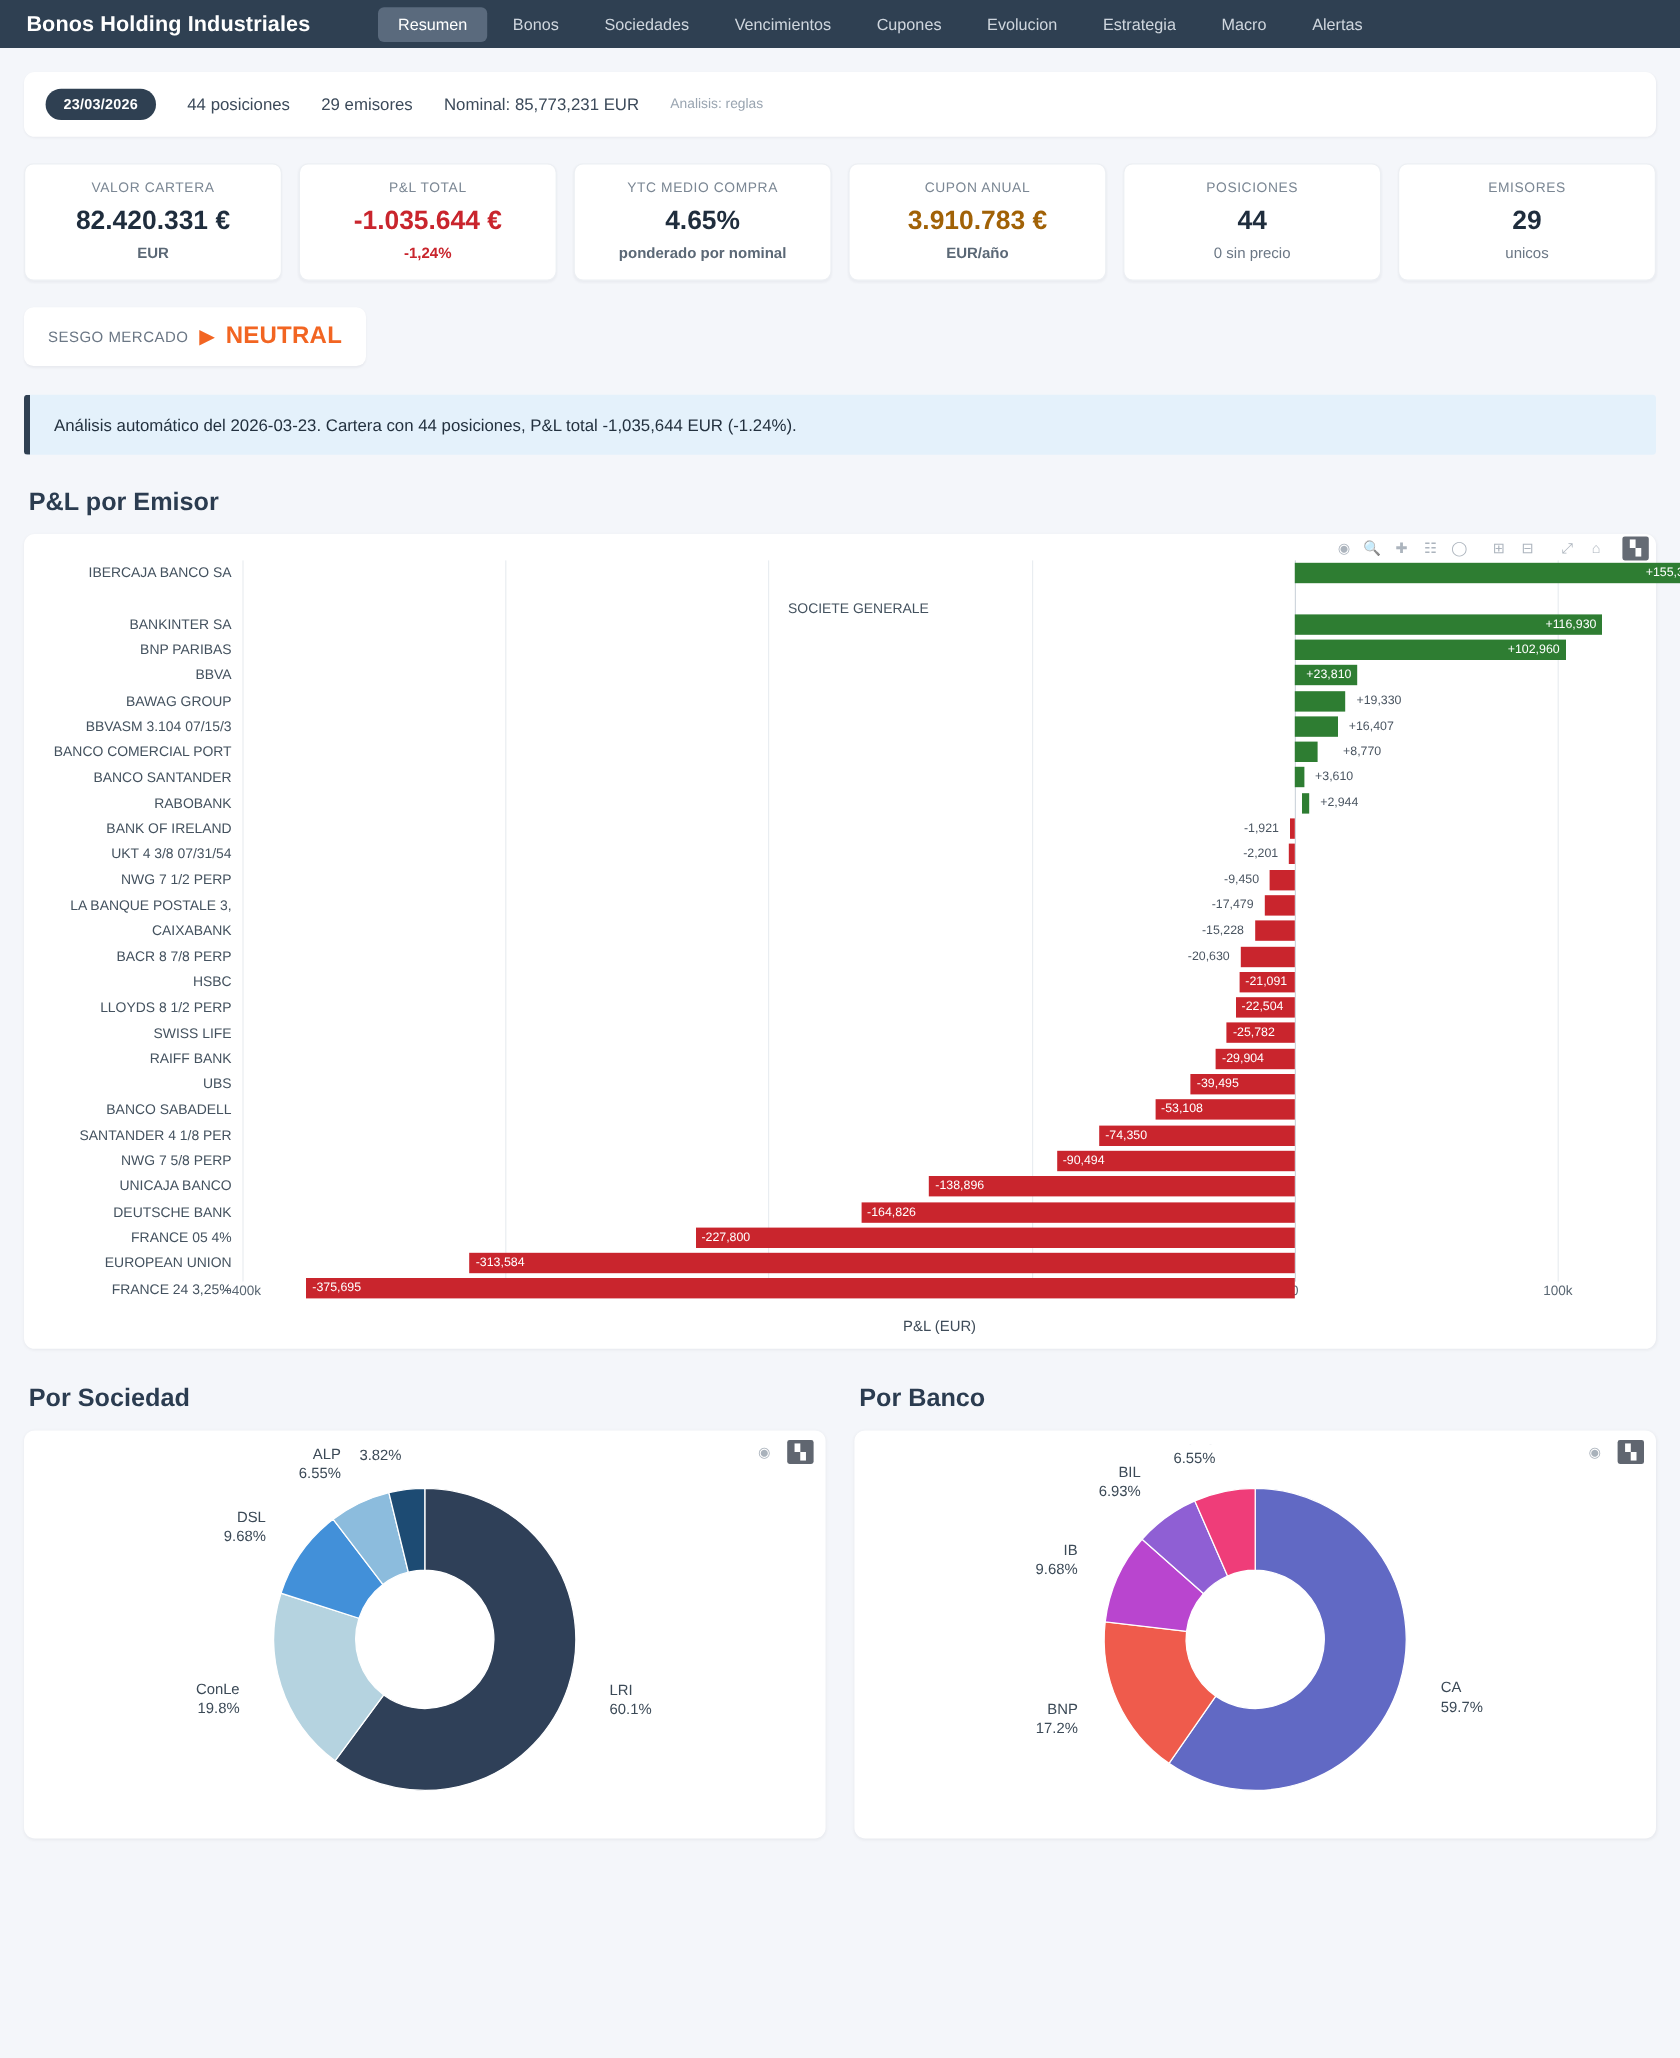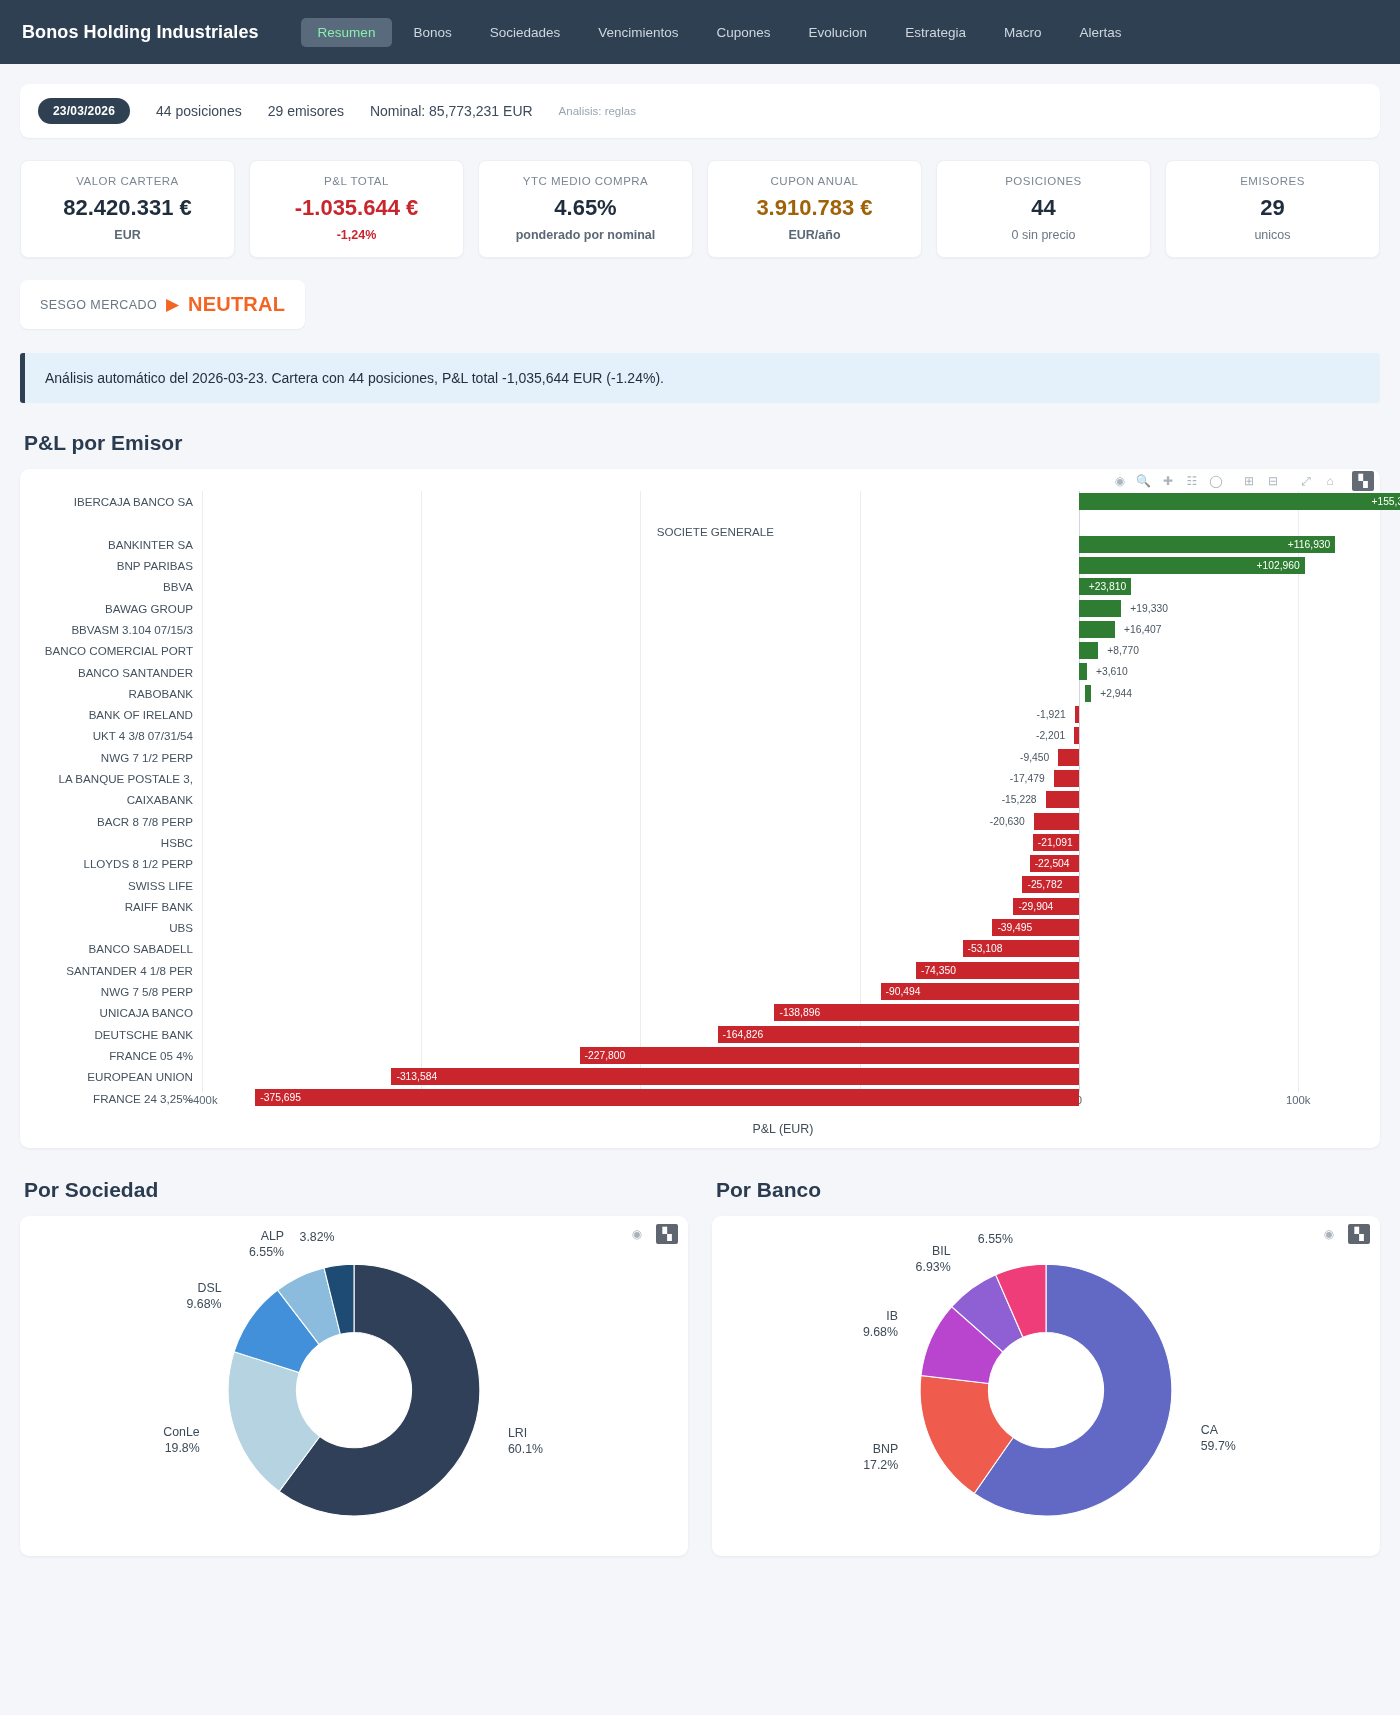--- a/index.html
+++ b/index.html
@@ -8,30 +8,30 @@
   body {
     width:1400px; min-height:1715px;
     background:#f4f6fa;
     font-family:"Liberation Sans", sans-serif;
     color:#2c3e50;
     -webkit-font-smoothing:antialiased;
   }
 
   
   .navbar{
-    height:64px; background:#2f4052; display:flex; align-items:center;
-    padding:0 22px; gap:0;
+    height:40px; background:#2f4052; display:flex; align-items:center;
+    padding:0 22px; gap:14px;
   }
   .brand{ color:#ffffff; font-size:18px; font-weight:bold; letter-spacing:.1px; margin-right:42px; white-space:nowrap;}
   .nav-links{ display:flex; align-items:center; gap:4px; }
   .nav-link{
     color:#cfd6de; font-size:13.5px; padding:7px 17px; border-radius:5px;
     white-space:nowrap; cursor:pointer; text-decoration:none; display:inline-block;
   }
-  .nav-link.active{ background:#5a6a7d; color:#86efac; }
+  .nav-link.active{ background:#5a6a7d; color:#ffffff; }
 
   
   .wrap{ padding:20px 20px 0 20px; }
 
   
   .meta-bar{
     background:#fff; border-radius:9px; padding:14px 18px;
     display:flex; align-items:center; gap:26px;
     box-shadow:0 1px 2px rgba(16,24,40,.05);
     margin-bottom:22px;
@@ -287,21 +287,21 @@
           <div class="bar-row" style="top: 127.8px;">
             <div class="bar-label">BBVASM 3.104 07/15/3</div>
             <div class="plot-area">
               <span class="bar-val outside" style="top: 2px; line-height: 17px; left: 78.5674%; margin-left: 4px;">+16,407</span>
               <div class="bar pos" style="left: 75.4717%; width: 3.09566%;"></div>
             </div>
           </div>
           <div class="bar-row" style="top: 149.1px;">
             <div class="bar-label">BANCO COMERCIAL PORT</div>
             <div class="plot-area">
-              <span class="bar-val outside" style="top: 2px; line-height: 17px; left: 77.1264%; margin-left: 4px;">+8,770</span>
+              <span class="bar-val outside" style="top: 2px; line-height: 17px; left: 77.1264%; margin-left: 16px;">+8,770</span>
               <div class="bar pos" style="left: 75.4717%; width: 1.65472%;"></div>
             </div>
           </div>
           <div class="bar-row" style="top: 170.4px;">
             <div class="bar-label">BANCO SANTANDER</div>
             <div class="plot-area">
               <span class="bar-val outside" style="top: 2px; line-height: 17px; left: 76.1528%; margin-left: 4px;">+3,610</span>
               <div class="bar pos" style="left: 75.4717%; width: 0.681132%;"></div>
             </div>
           </div>

